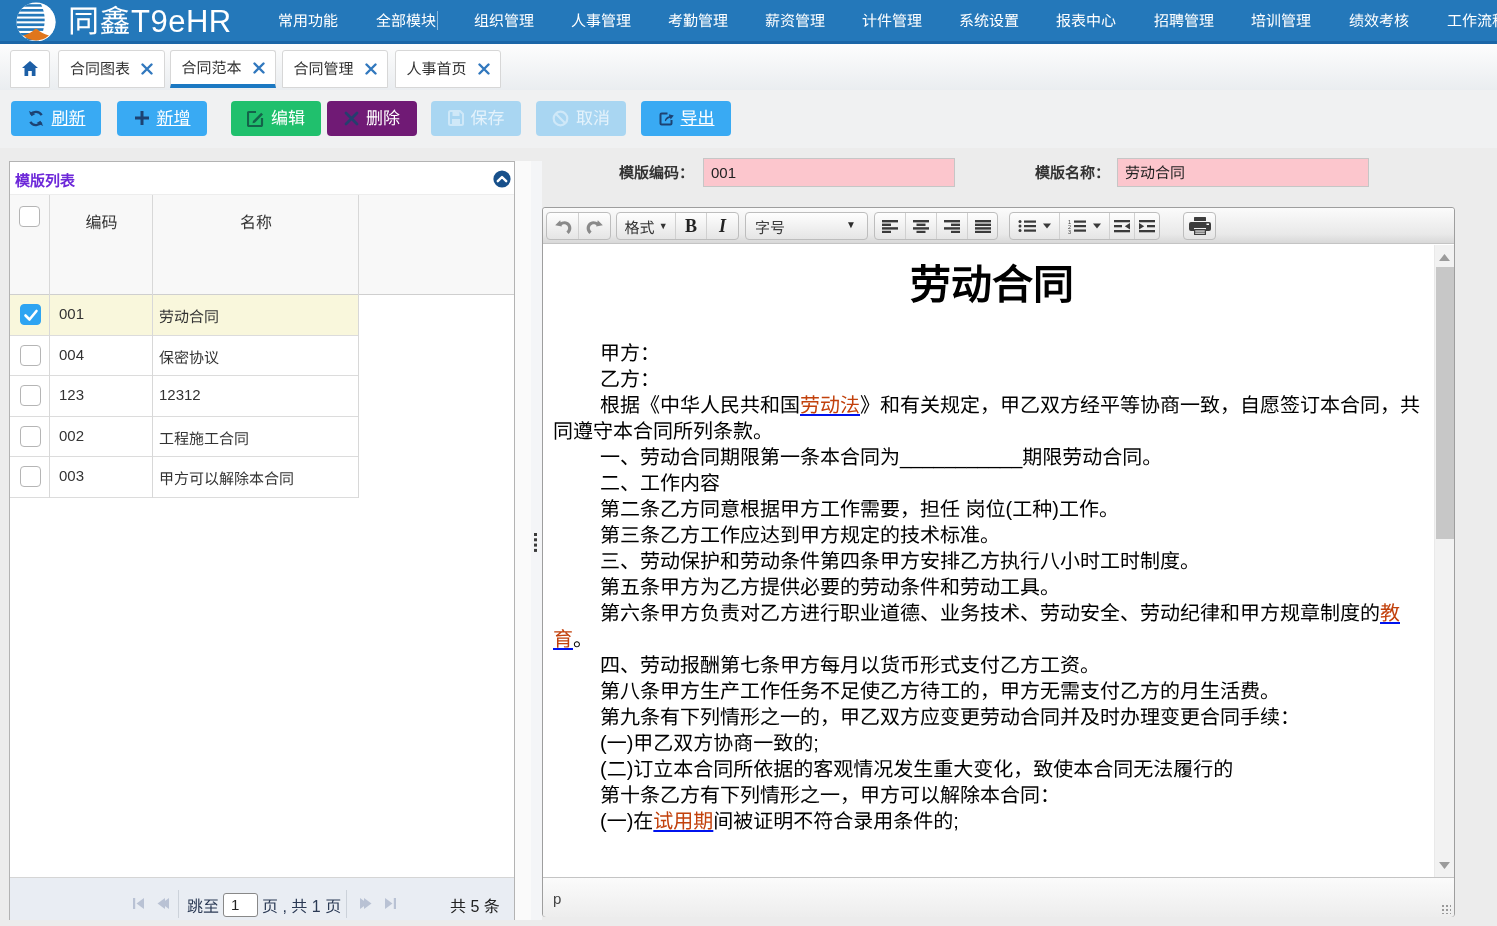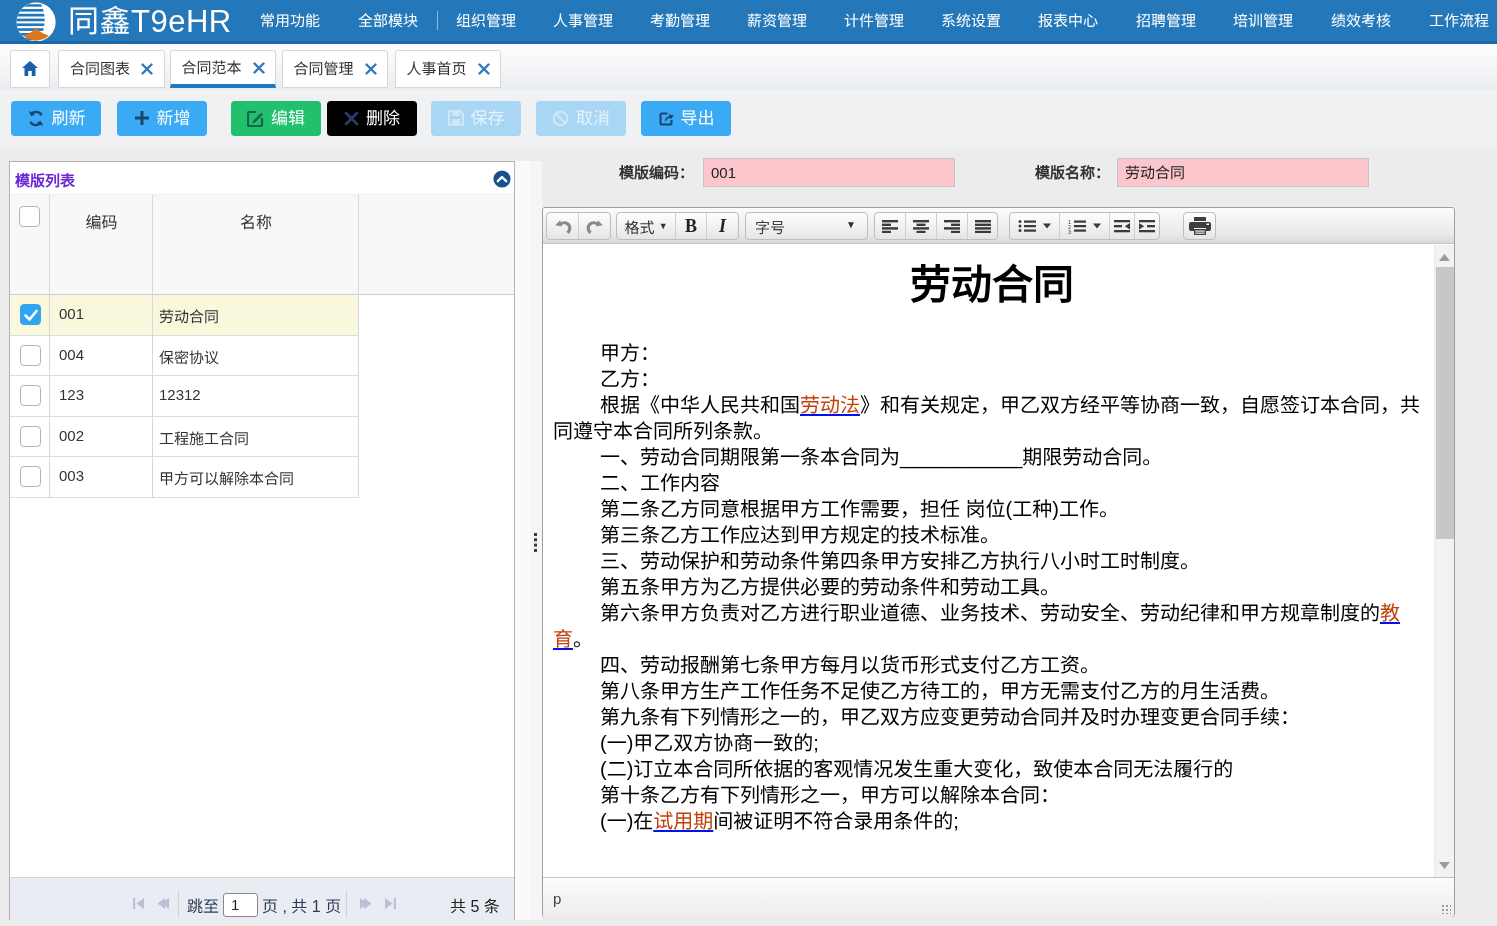--- a/index.html
+++ b/index.html
@@ -4,36 +4,36 @@
 <style>
 * { margin:0; padding:0; box-sizing:border-box; }
 html,body { width:1497px; height:926px; overflow:hidden; }
 body { font-family:"Liberation Sans",sans-serif; background:#ececec; position:relative; }
 
 
 #nav { position:absolute; left:0; top:0; width:1497px; height:44px; background:#2478ba; border-bottom:0; }
 #nav .bstrip { position:absolute; left:0; top:41px; width:1497px; height:3px; background:#1b66a7; }
 #logo-ic { position:absolute; left:16px; top:2px; }
 #logo-tx { position:absolute; left:68px; top:3px; color:#fff; font-size:31px; line-height:37px; letter-spacing:0.5px; }
-.mi { position:absolute; top:0; height:41px; line-height:41px; color:#fff; font-size:15px; text-align:center; width:96px; }
+.mi { position:absolute; top:0; height:41px; line-height:41px; color:#fff; font-size:15px; text-align:right; width:96px; }
 #msep { position:absolute; top:11px; height:19px; width:1px; background:#8db9dd; left:437px; }
 
 
 #tabrow { position:absolute; left:0; top:44px; width:1497px; height:46px; background:linear-gradient(180deg,#fdfdfd,#eaedf0); }
 .tab { position:absolute; top:6px; height:38px; background:#fff; border:1px solid #d7d7d7; border-radius:3px 3px 0 0; font-size:15px; color:#333; text-align:center; line-height:36px; }
 .tab .x { display:inline-block; vertical-align:middle; margin-left:11px; margin-top:-3px; }
 .tab.active { border-bottom:4px solid #1b78c2; line-height:33px; }
 
 
 #btnbar { position:absolute; left:0; top:90px; width:1497px; height:58px; background:#f0f1f2; }
 .btn { position:absolute; top:11px; height:35px; width:90px; border-radius:4px; color:#fff; font-size:17px; text-align:center; line-height:35px; }
 .btn svg { vertical-align:middle; margin-right:7px; margin-top:-3px; }
-.b-blue { background:#39aaf3; }
+.b-blue { background:#39aaf3;text-decoration:underline; }
 .b-green { background:#20c06d; }
-.b-red { background:#000000; }
+.b-red { background:#701a75; }
 .b-dis { background:#a9d6f2; color:#e4f2fb; }
 
 
 #lpanel { position:absolute; left:9px; top:161px; width:506px; height:759px; background:#fff; border:1px solid #b3b3b3; }
 #lphead { position:absolute; left:0; top:0; width:504px; height:33px; border-bottom:1px solid #ededed; }
 #lphead b { position:absolute; left:5px; top:7px; font-size:15px; color:#6d28d9; }
 #thead { position:absolute; left:0; top:33px; width:504px; height:100px; background:#f8f8f8; border-bottom:1px solid #cfcfcf; }
 .vline { position:absolute; top:0; width:1px; background:#d8d8d8; }
 .cb { position:absolute; width:21px; height:21px; background:#fff; border:1px solid #b5b5b5; border-radius:4px; }
 .cb.on { background:#2ea4f2; border-color:#2ea4f2; }

